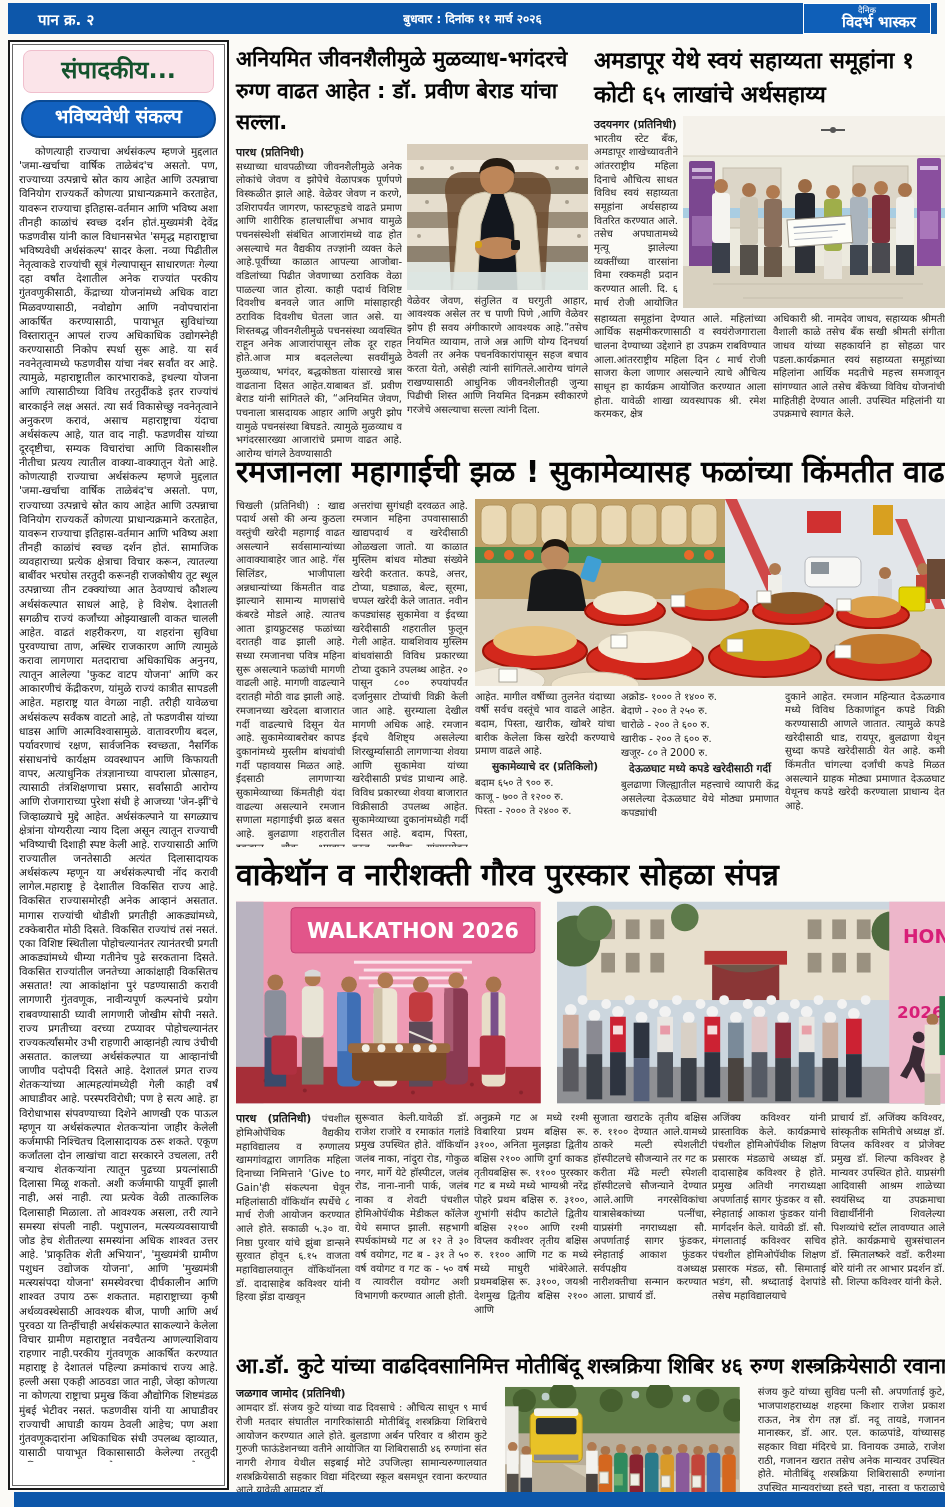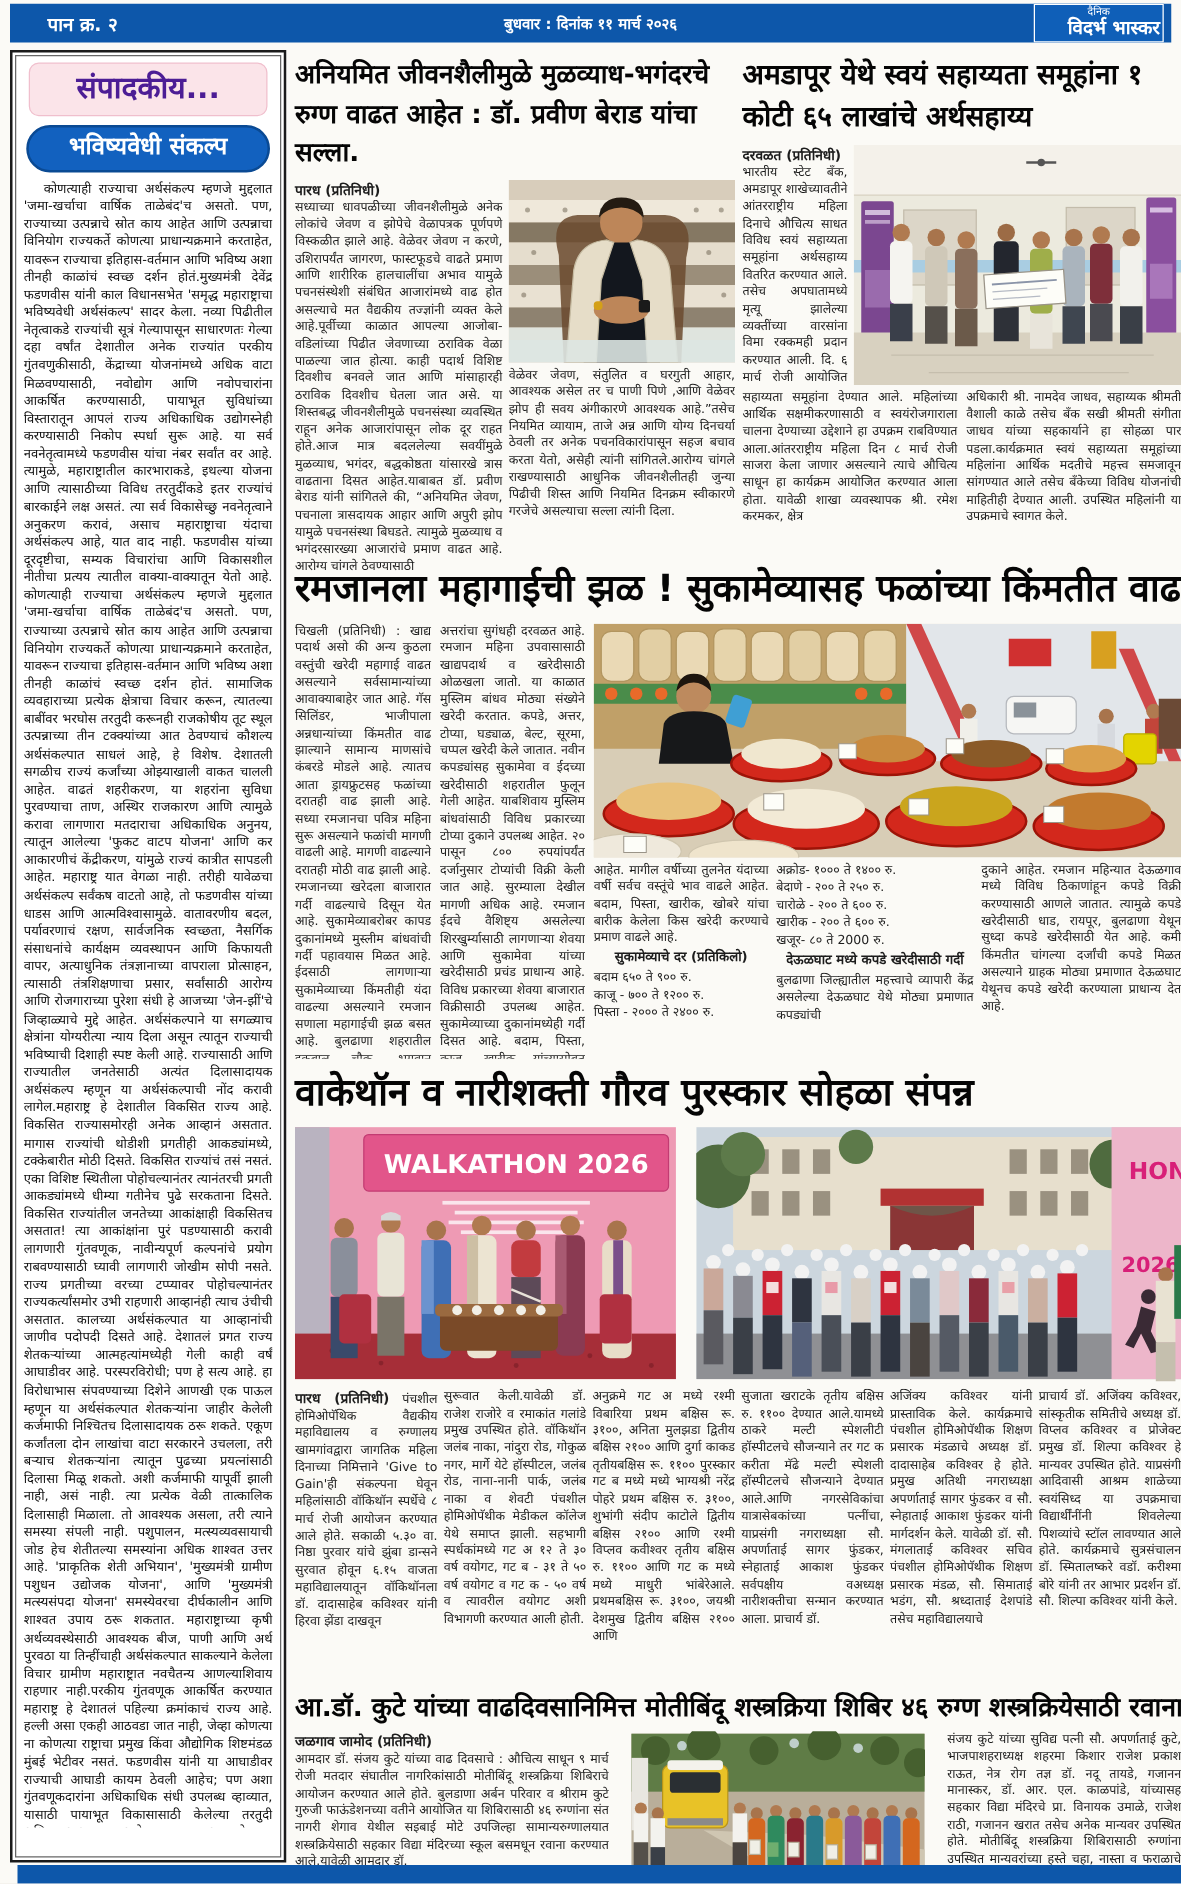--- a/index.html
+++ b/index.html
@@ -4,28 +4,28 @@
 <style>
   * { margin:0; padding:0; box-sizing:border-box; }
   html,body { background:#e9e7e1; }
   body { font-family:"DejaVu Sans", sans-serif; }
   #paper { position:relative; width:945px; height:1507px; background:#fbfaf6; margin:0 auto; overflow:hidden; color:#1c1c1c; }
 
   
   .topbar { position:absolute; left:8px; top:3px; width:929px; height:31px; background:#0d57aa; display:flex; align-items:center; justify-content:space-between; color:#fff; }
   .topbar .pagenum { font-size:15px; font-weight:bold; padding-left:30px; }
   .topbar .dateline { font-size:12px; font-weight:bold; position:absolute; left:0; right:0; text-align:center; }
-  .masthead { position:relative; z-index:2; background:#0f5fb8; border:1px solid #fff; text-align:center; line-height:1; padding:2px 2px 3px; margin-right:6px; }
+  .masthead { position:relative; z-index:2; background:#0f5fb8; border:1px solid #fff; text-align:center; line-height:1; padding:2px 14px 3px; margin-right:6px; }
   .masthead .small { font-size:8.5px; display:block; }
   .masthead .big { font-size:15px; font-weight:bold; display:block;margin-left:24px; }
 
   
   .editorial { position:absolute; left:8px; top:40px; width:221px; height:1450px; border:2px solid #1a1a1a; background:#fff; }
   .editorial-inner { border:1px solid #666; margin:2px; height:calc(100% - 4px); padding:4px 6px 2px; overflow:hidden; }
-  .kicker { background:#fbe4e9; border:1px solid #f0bfcd; border-radius:8px; color:#4c1d95; font-weight:bold; font-size:24px; text-align:center; padding:1px 0 7px; margin:1px 4px 0; }
+  .kicker { background:#fbe4e9; border:1px solid #f0bfcd; border-radius:8px; color:#14532d; font-weight:bold; font-size:24px; text-align:center; padding:1px 0 7px; margin:1px 4px 0; }
   .ed-pill { background:#1261bf; border:2px solid #0a4a94; border-radius:20px; color:#fff; font-weight:bold; font-size:19px; text-align:center; padding:1px 0 7px; margin:7px 2px 6px; }
   .ed-body { font-size:10.4px; line-height:1.36; text-align:justify; text-indent:16px; color:#111; height:1318px; overflow:hidden; }
 
   
   .art { position:absolute; }
   .hl { font-weight:bold; color:#050505; }
   .byline { font-weight:bold; font-size:11px; margin-bottom:1px; }
   .col { font-size:10px; line-height:1.37; text-align:justify; overflow:hidden; }
   .subhead { font-weight:bold; font-size:10.6px; text-align:center; line-height:1.3; margin:2px 0; }
   .rate { font-size:10px; line-height:1.42; }
@@ -117,21 +117,21 @@
         </svg>
         <p class="col" style="height:170px; margin-top:4px;">वेळेवर जेवण, संतुलित व घरगुती आहार, आवश्यक असेल तर च पाणी पिणे ,आणि वेळेवर झोप ही सवय अंगीकारणे आवश्यक आहे.”तसेच नियमित व्यायाम, ताजे अन्न आणि योग्य दिनचर्या ठेवली तर अनेक पचनविकारांपासून सहज बचाव करता येतो, असेही त्यांनी सांगितले.आरोग्य चांगले राखण्यासाठी आधुनिक जीवनशैलीतही जुन्या पिढीची शिस्त आणि नियमित दिनक्रम स्वीकारणे गरजेचे असल्याचा सल्ला त्यांनी दिला.</p>
       </div>
     </div>
   </div>
 
   <div class="art" style="left:594px; top:44px; width:351px;">
     <div class="hl amd-hl">अमडापूर येथे स्वयं सहाय्यता समूहांना १ कोटी ६५ लाखांचे अर्थसहाय्य</div>
     <div class="amd-row1">
       <div style="width:84px;">
-        <div class="byline">दरवळत (प्रतिनिधी)</div>
+        <div class="byline">उदयनगर (प्रतिनिधी)</div>
         <p class="col" style="height:176px;">भारतीय स्टेट बँक, अमडापूर शाखेच्यावतीने आंतरराष्ट्रीय महिला दिनाचे औचित्य साधत विविध स्वयं सहाय्यता समूहांना अर्थसहाय्य वितरित करण्यात आले. तसेच अपघातामध्ये मृत्यू झालेल्या व्यक्तींच्या वारसांना विमा रक्कमही प्रदान करण्यात आली. दि. ६ मार्च रोजी आयोजित कार्यक्रमात एकूण १ कोटी ६५ लाख रुपयांचे भांडवल विविध स्वयं</p>
       </div>
       <svg width="262" height="192" viewBox="0 0 262 192">
         <rect width="262" height="192" fill="#eceade"></rect>
         <rect width="262" height="40" fill="#f4f1ea"></rect>
         <line x1="0" y1="40" x2="262" y2="40" stroke="#d8d2c2" stroke-width="1"></line>
         <circle cx="150" cy="14" r="3" fill="#555"></circle>
           <rect x="138" y="13" width="24" height="2" fill="#555"></rect>
         <rect x="40" y="52" width="58" height="60" fill="#dcd6c8" stroke="#c3bcab"></rect>
         <rect x="170" y="50" width="55" height="62" fill="#dcd6c8" stroke="#c3bcab"></rect>

